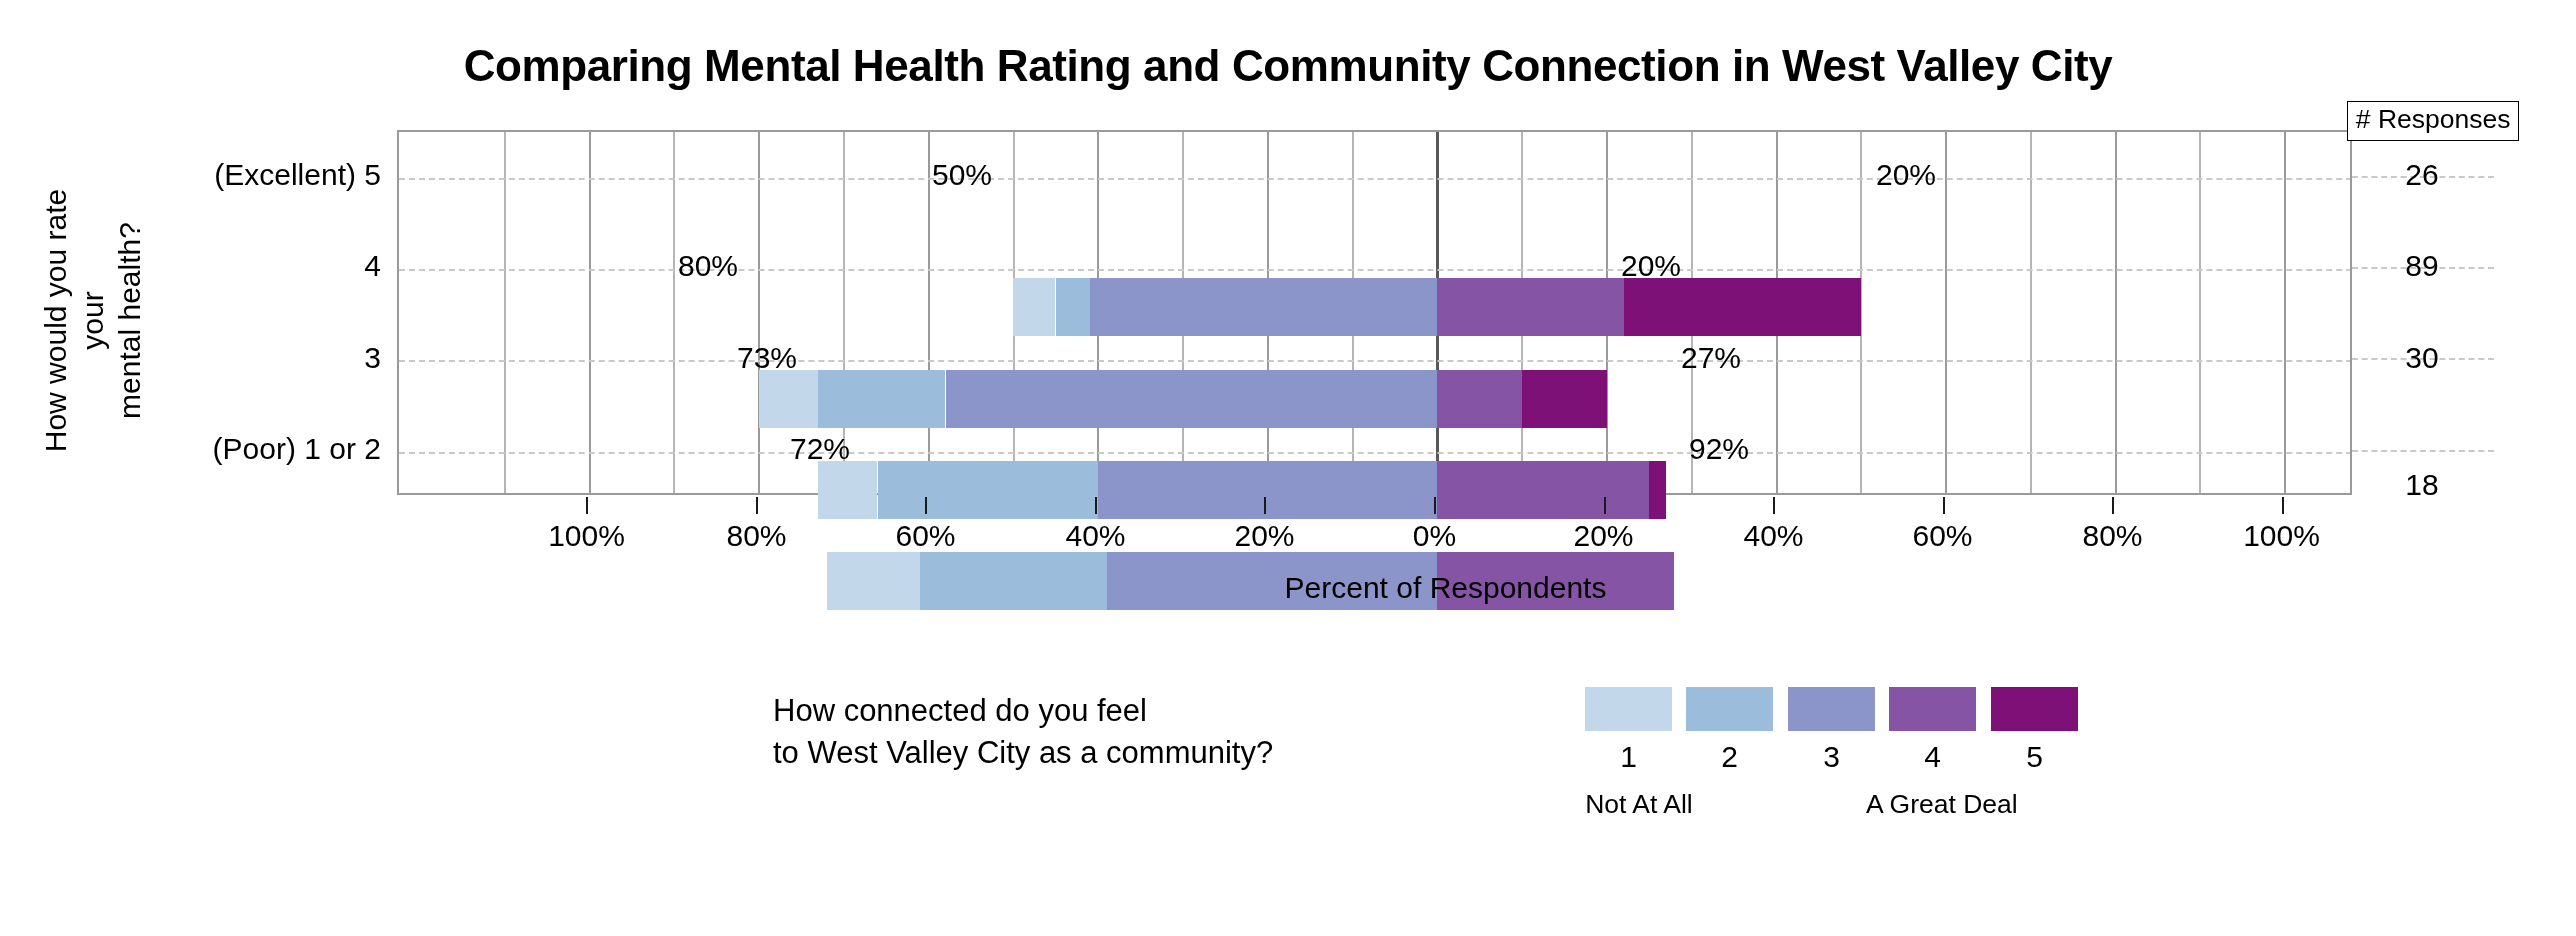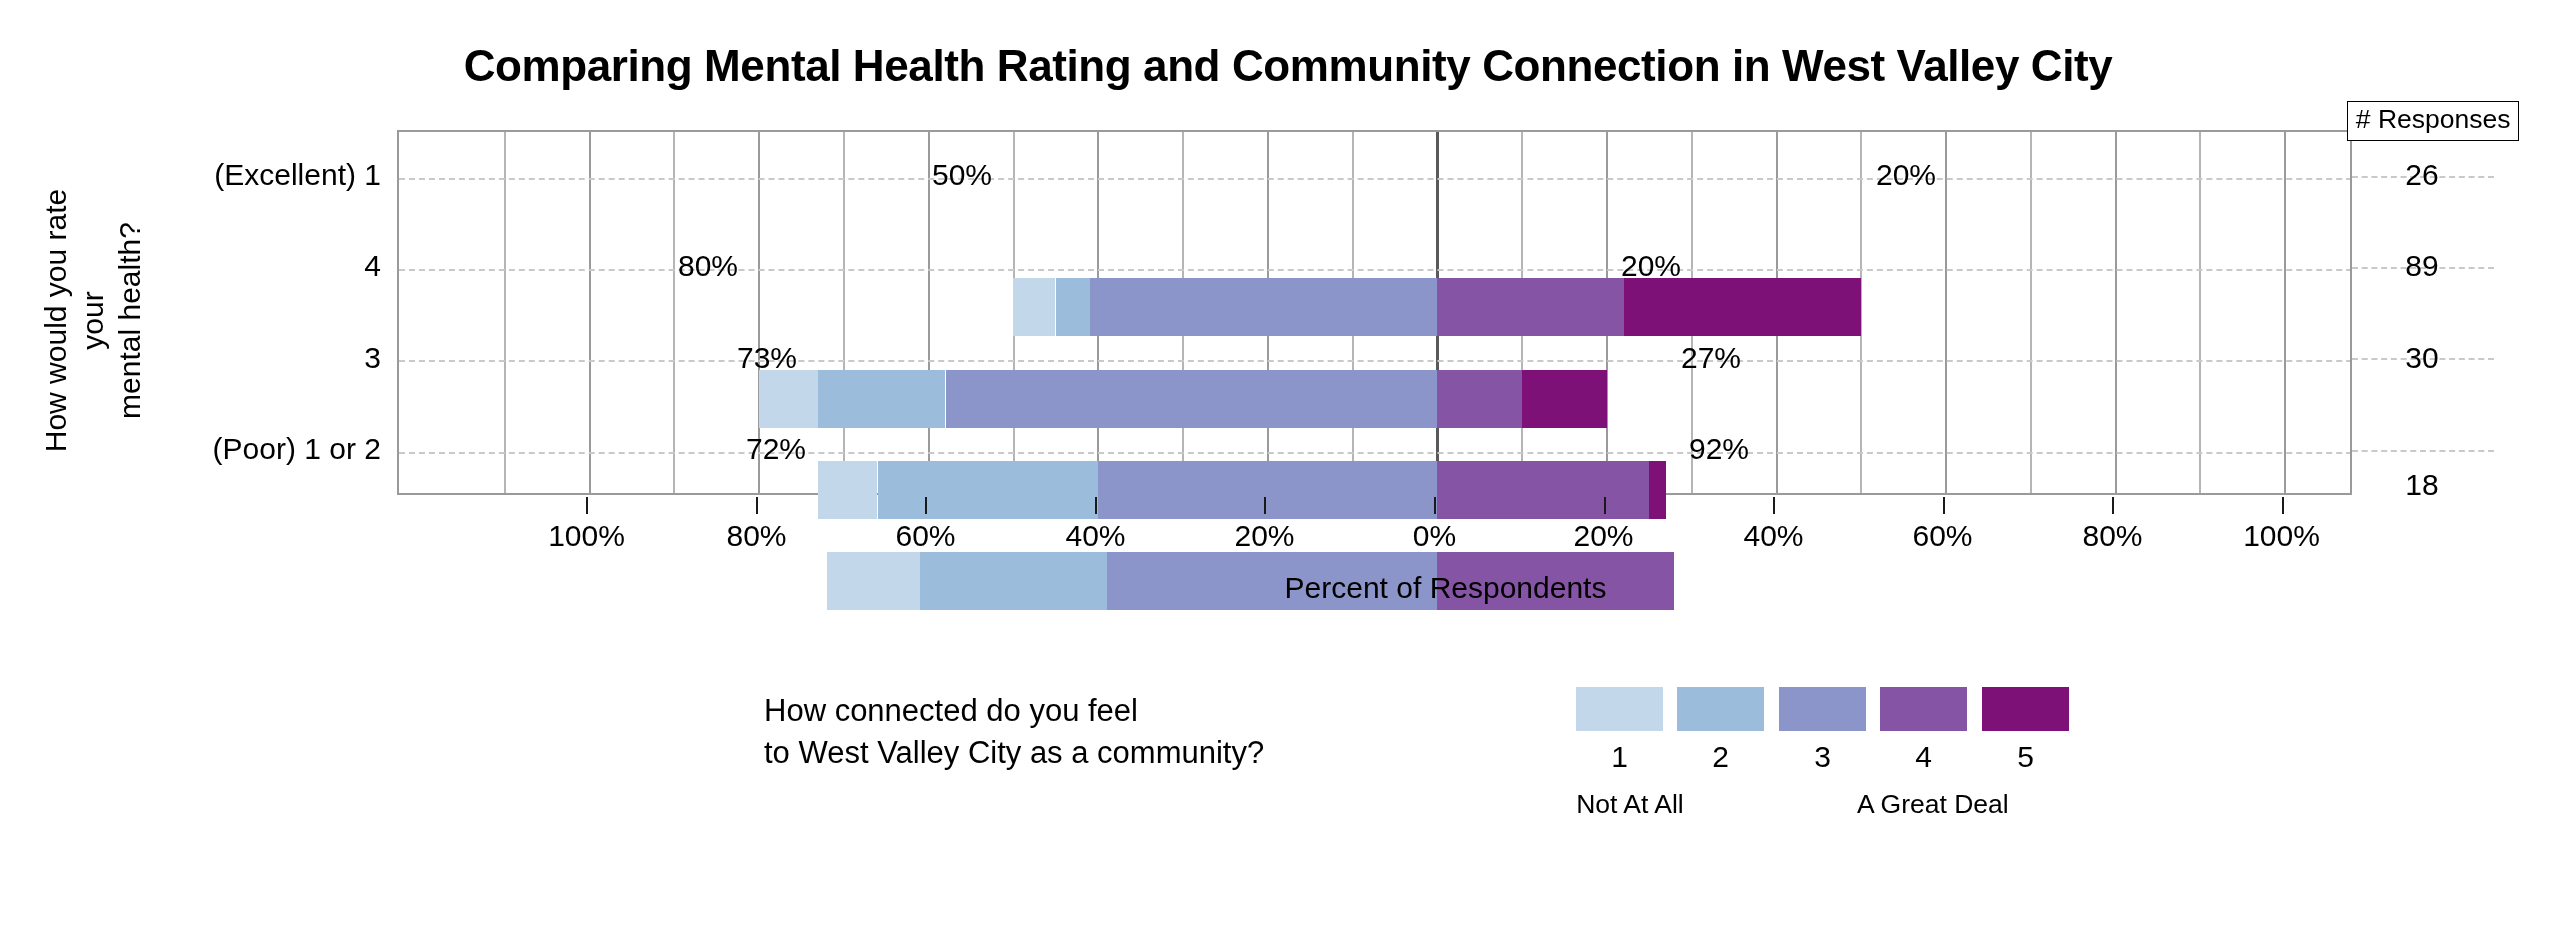--- a/index.html
+++ b/index.html
@@ -83,21 +83,21 @@
   .xtick-label{
     position:absolute;top:518px;width:187px;margin-left:-94px;
     text-align:center;font-size:30px;line-height:36px;
   }
   .xaxis-title{
     position:absolute;left:397px;top:570px;width:2097px;
     text-align:center;font-size:30px;line-height:36px;
   }
 
   
-  .legend{position:absolute;left:7px;top:687px;width:2156px;height:203px;}
+  .legend{position:absolute;left:16px;top:687px;width:2156px;height:203px;}
   .legend-question{
     position:absolute;left:757px;top:3.1px;width:788px;
     text-align:left;font-size:31px;line-height:42px;
   }
   .legend-question span{display:block;}
   .legend-keys{position:absolute;left:1569px;top:0px;}
   .legend-swatch{position:absolute;top:0;width:87px;height:44px;}
   .legend-key-label{
     position:absolute;top:52px;width:87px;text-align:center;
     font-size:30px;line-height:36px;
@@ -177,31 +177,31 @@
   <div class="panel-resp" id="panel-resp">
       <div class="hgrid" style="top: 46px;"></div>
       <div class="hgrid" style="top: 137px;"></div>
       <div class="hgrid" style="top: 228px;"></div>
       <div class="hgrid" style="top: 320px;"></div>
     </div>
 
   <div class="resp-header"># Responses</div>
 
   <div id="overlay">
-      <div class="cat-label" style="left: 53px; top: 158px;">(Excellent) 1</div>
+      <div class="cat-label" style="left: 53px; top: 158px;">(Excellent) 5</div>
       <div class="cat-label" style="left: 53px; top: 249px;">4</div>
       <div class="cat-label" style="left: 53px; top: 341px;">3</div>
       <div class="cat-label" style="left: 53px; top: 432px;">(Poor) 1 or 2</div>
       <div class="pct-label pct-left" style="left: 859px; width: 133px; top: 158px;">50%</div>
       <div class="pct-label pct-right" style="left: 1876px; width: 148px; top: 158px;">20%</div>
       <div class="pct-label pct-left" style="left: 605px; width: 133px; top: 249px;">80%</div>
       <div class="pct-label pct-right" style="left: 1621px; width: 148px; top: 249px;">20%</div>
       <div class="pct-label pct-left" style="left: 664px; width: 133px; top: 341px;">73%</div>
       <div class="pct-label pct-right" style="left: 1681px; width: 148px; top: 341px;">27%</div>
-      <div class="pct-label pct-left" style="left: 673px; width: 133px; top: 432px;">72%</div>
+      <div class="pct-label pct-left" style="left: 673px; width: 133px; top: 432px; padding-left: 44px;">72%</div>
       <div class="pct-label pct-right" style="left: 1689px; width: 148px; top: 432px;">92%</div>
       <div class="resp-val" style="left: 2350px; top: 158px;">26</div>
       <div class="resp-val" style="left: 2350px; top: 249px;">89</div>
       <div class="resp-val" style="left: 2350px; top: 341px;">30</div>
       <div class="resp-val" style="left: 2350px; top: 432px; margin-top: 36px;">18</div>
       <div class="xtick" style="left: 586px;"></div>
       <div class="xtick-label" style="left: 587px;">100%</div>
       <div class="xtick" style="left: 756px;"></div>
       <div class="xtick-label" style="left: 757px;">80%</div>
       <div class="xtick" style="left: 925px;"></div>

